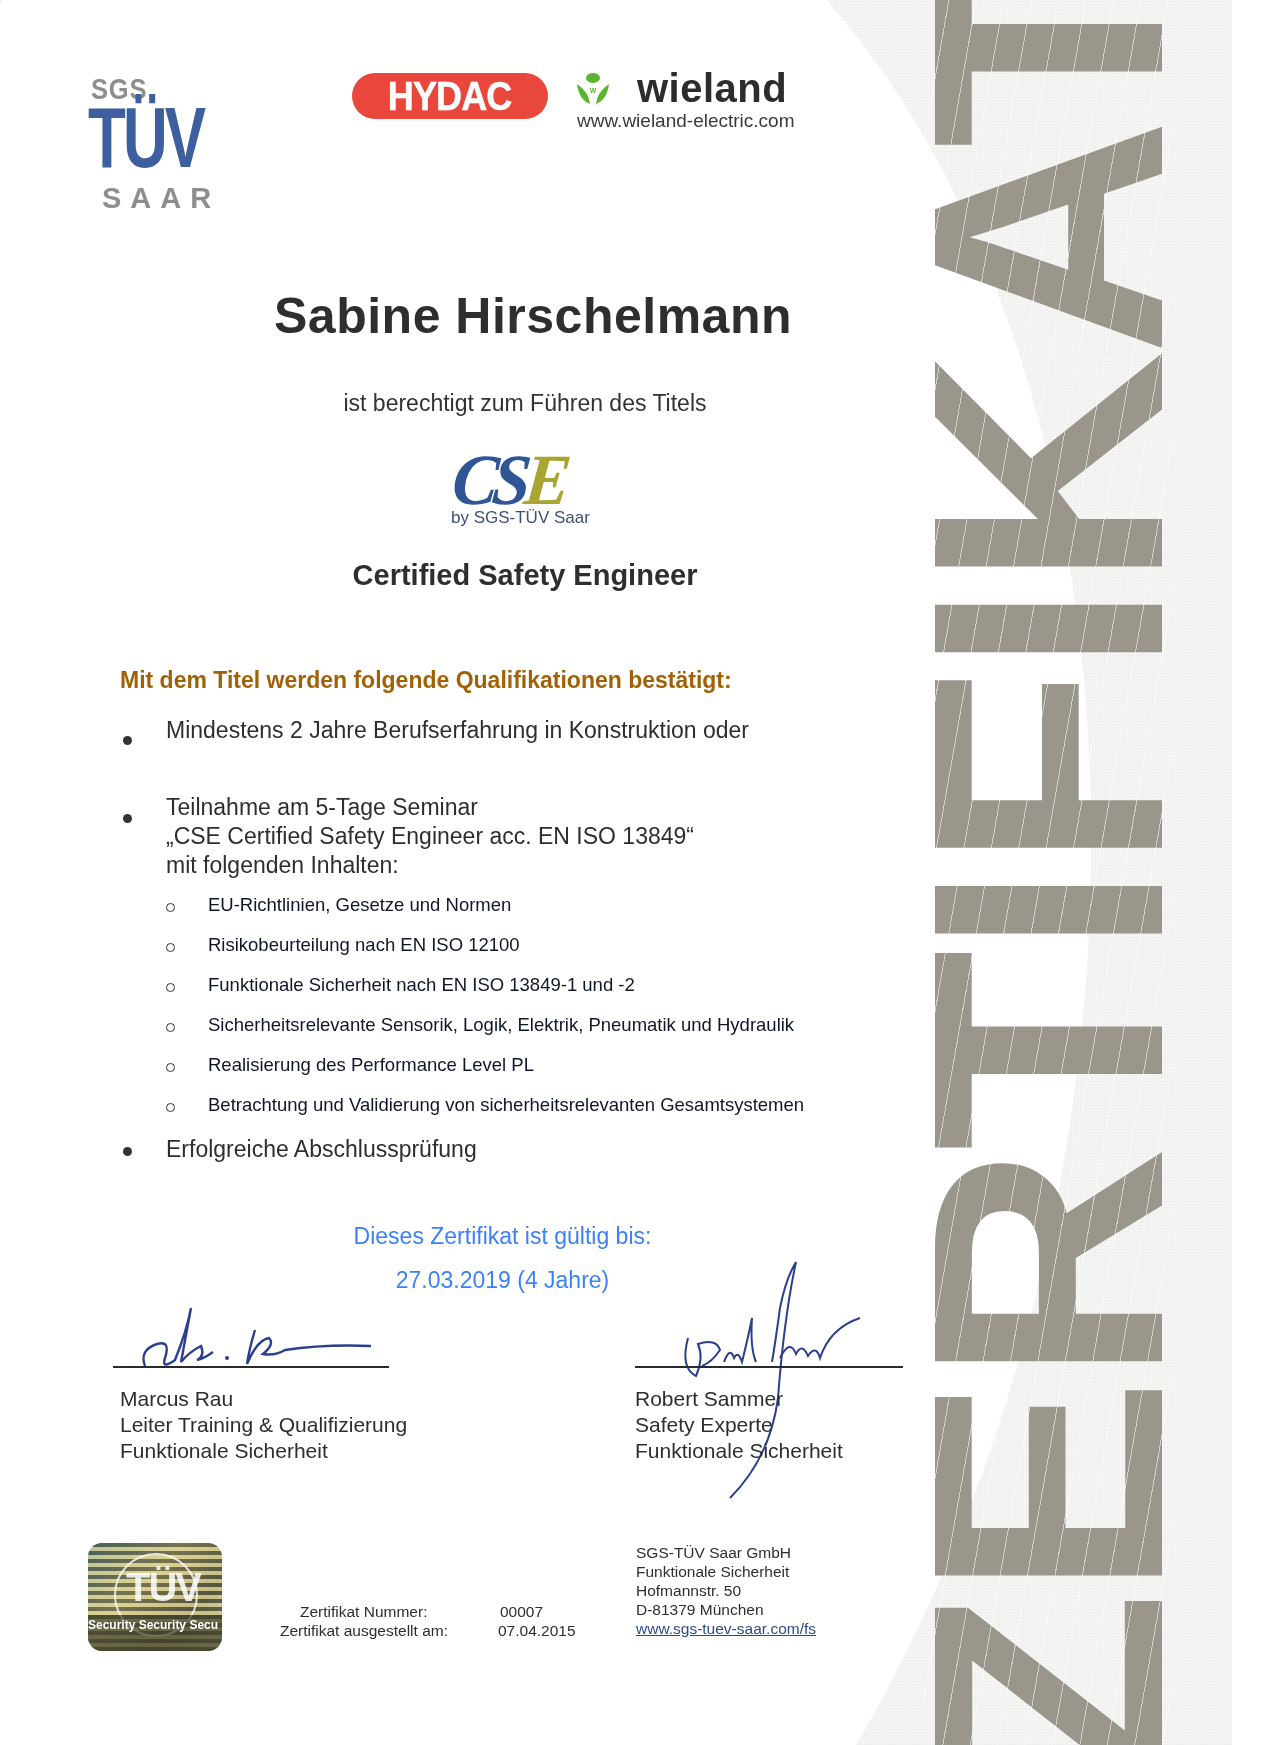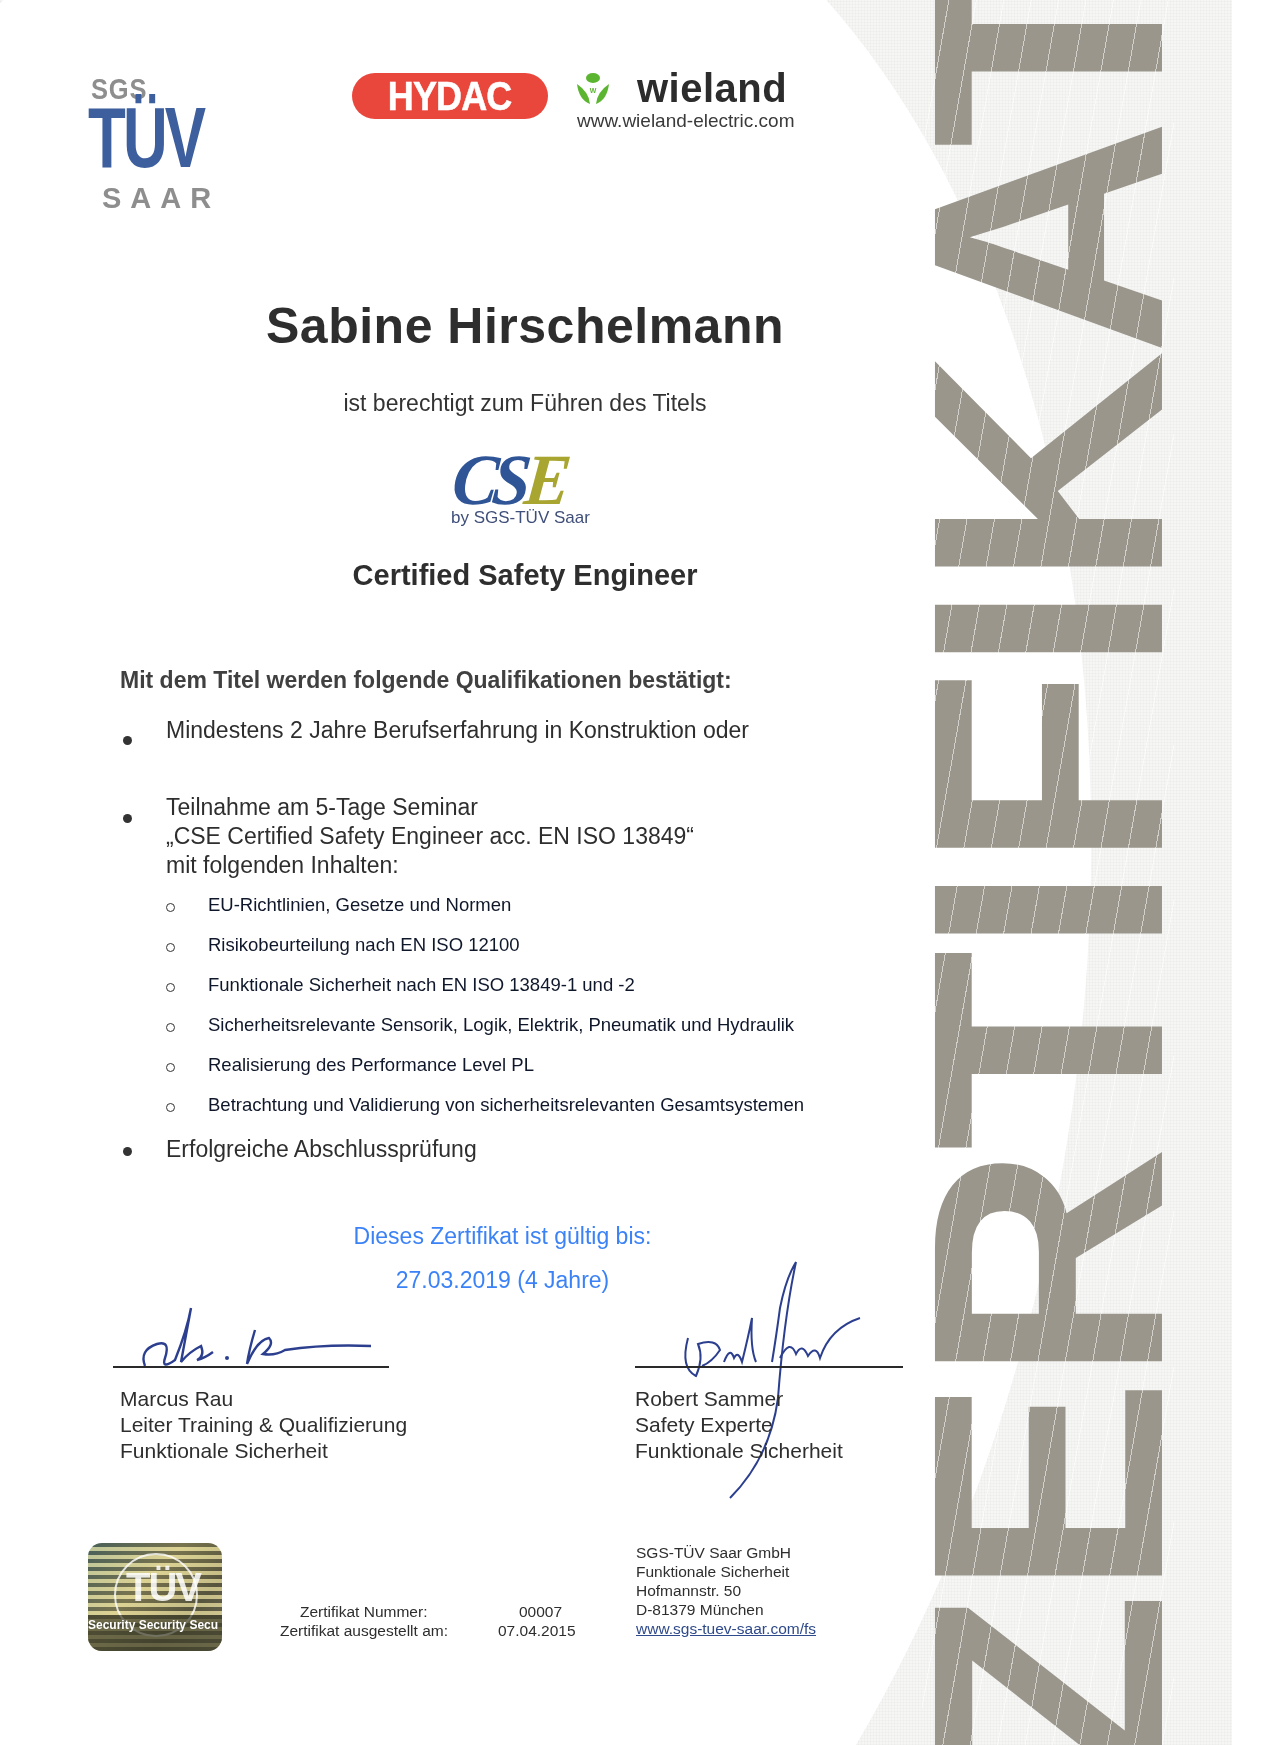--- a/index.html
+++ b/index.html
@@ -34,30 +34,30 @@
     left:352px; top:73px; width:196px; height:46px; border-radius:23px;
     background:#e9463c; display:flex; align-items:center; justify-content:center;
   }
   .hydac-logo span { color:#fff; font-weight:bold; font-size:40px; letter-spacing:-1px; transform:scaleX(0.9); -webkit-text-stroke:0.5px #fff;}
   .wieland-icon { left:575px; top:72px; width:36px; height:36px; }
   .wieland-name { left:637px; top:66px; font-weight:bold; font-size:40px; color:#2c2c2c; letter-spacing:0.5px; }
   .wieland-url { left:577px; top:110px; font-size:19px; color:#3a3a3a; }
 
   
   .center { left:0; width:1050px; text-align:center; }
-  .name { top:297px; font-size:50px; font-weight:bold; color:#2e2e2e; letter-spacing:0.5px; }
+  .name { top:287px; font-size:50px; font-weight:bold; color:#2e2e2e; letter-spacing:0.5px;padding-left:8px; }
   .subtitle { top:390px; font-size:23px; color:#333; }
   .cse-logo { left:450px; top:444px; width:160px; height:90px; }
   .cse-letters { position:absolute; left:0; top:0; font-family:"Liberation Serif", serif; font-weight:bold; font-style:italic; font-size:72px; letter-spacing:-6px; line-height:1; transform:scaleX(0.95) skewX(-6deg); }
   .cse-letters .c1 { color:#2f5597; }
   .cse-letters .c3 { color:#a8a531; }
   .cse-by { position:absolute; left:1px; top:64px; font-size:17px; color:#3f4f7a; white-space:nowrap; }
   .cert-title { top:559px; font-size:29px; font-weight:bold; color:#2e2e2e; }
 
-  .heading { left:120px; top:667px; font-size:23px; font-weight:bold; color:#404040; }
+  .heading { left:120px; top:667px; font-size:23px; font-weight:bold; color:#a16207; }
   .bullet-dot { width:9px; height:9px; border-radius:50%; background:#333; }
   .body-text { font-size:23px; color:#2e2e2e; line-height:32px; }
   .sub-circle { width:9px; height:9px; border-radius:50%; border:1.5px solid #333; box-sizing:border-box; }
   .sub-text { font-size:18.5px; color:#0f172a; }
 
   .valid { font-size:23px; color:#3b82f6; }
 
   .sig-line { height:1.5px; background:#2a2a2a; }
   .sig-text { font-size:21px; color:#2e2e2e; line-height:26px; }
 
@@ -195,21 +195,21 @@
 </div>
 
 <div class="abs hologram">
   <div class="holo-circle"></div>
   <div class="holo-tuv">TÜV</div>
   <div class="holo-band">Security Security Secu</div>
 </div>
 
 <div class="abs footer-label" style="left:280px; top:1602px;margin-left:20px;">Zertifikat Nummer:</div>
 <div class="abs footer-label" style="left:280px; top:1621px;">Zertifikat ausgestellt am:</div>
-<div class="abs footer-label" style="left:519px; top:1602px;">00007</div>
+<div class="abs footer-label" style="left:500px; top:1602px;">00007</div>
 <div class="abs footer-label" style="left:498px; top:1621px;">07.04.2015</div>
 
 <div class="abs footer-label" style="left:636px; top:1543px;">
   <div>SGS-TÜV Saar GmbH</div>
   <div>Funktionale Sicherheit</div>
   <div>Hofmannstr. 50</div>
   <div>D-81379 München</div>
   <a class="footer-link">www.sgs-tuev-saar.com/fs</a>
 </div>
 

